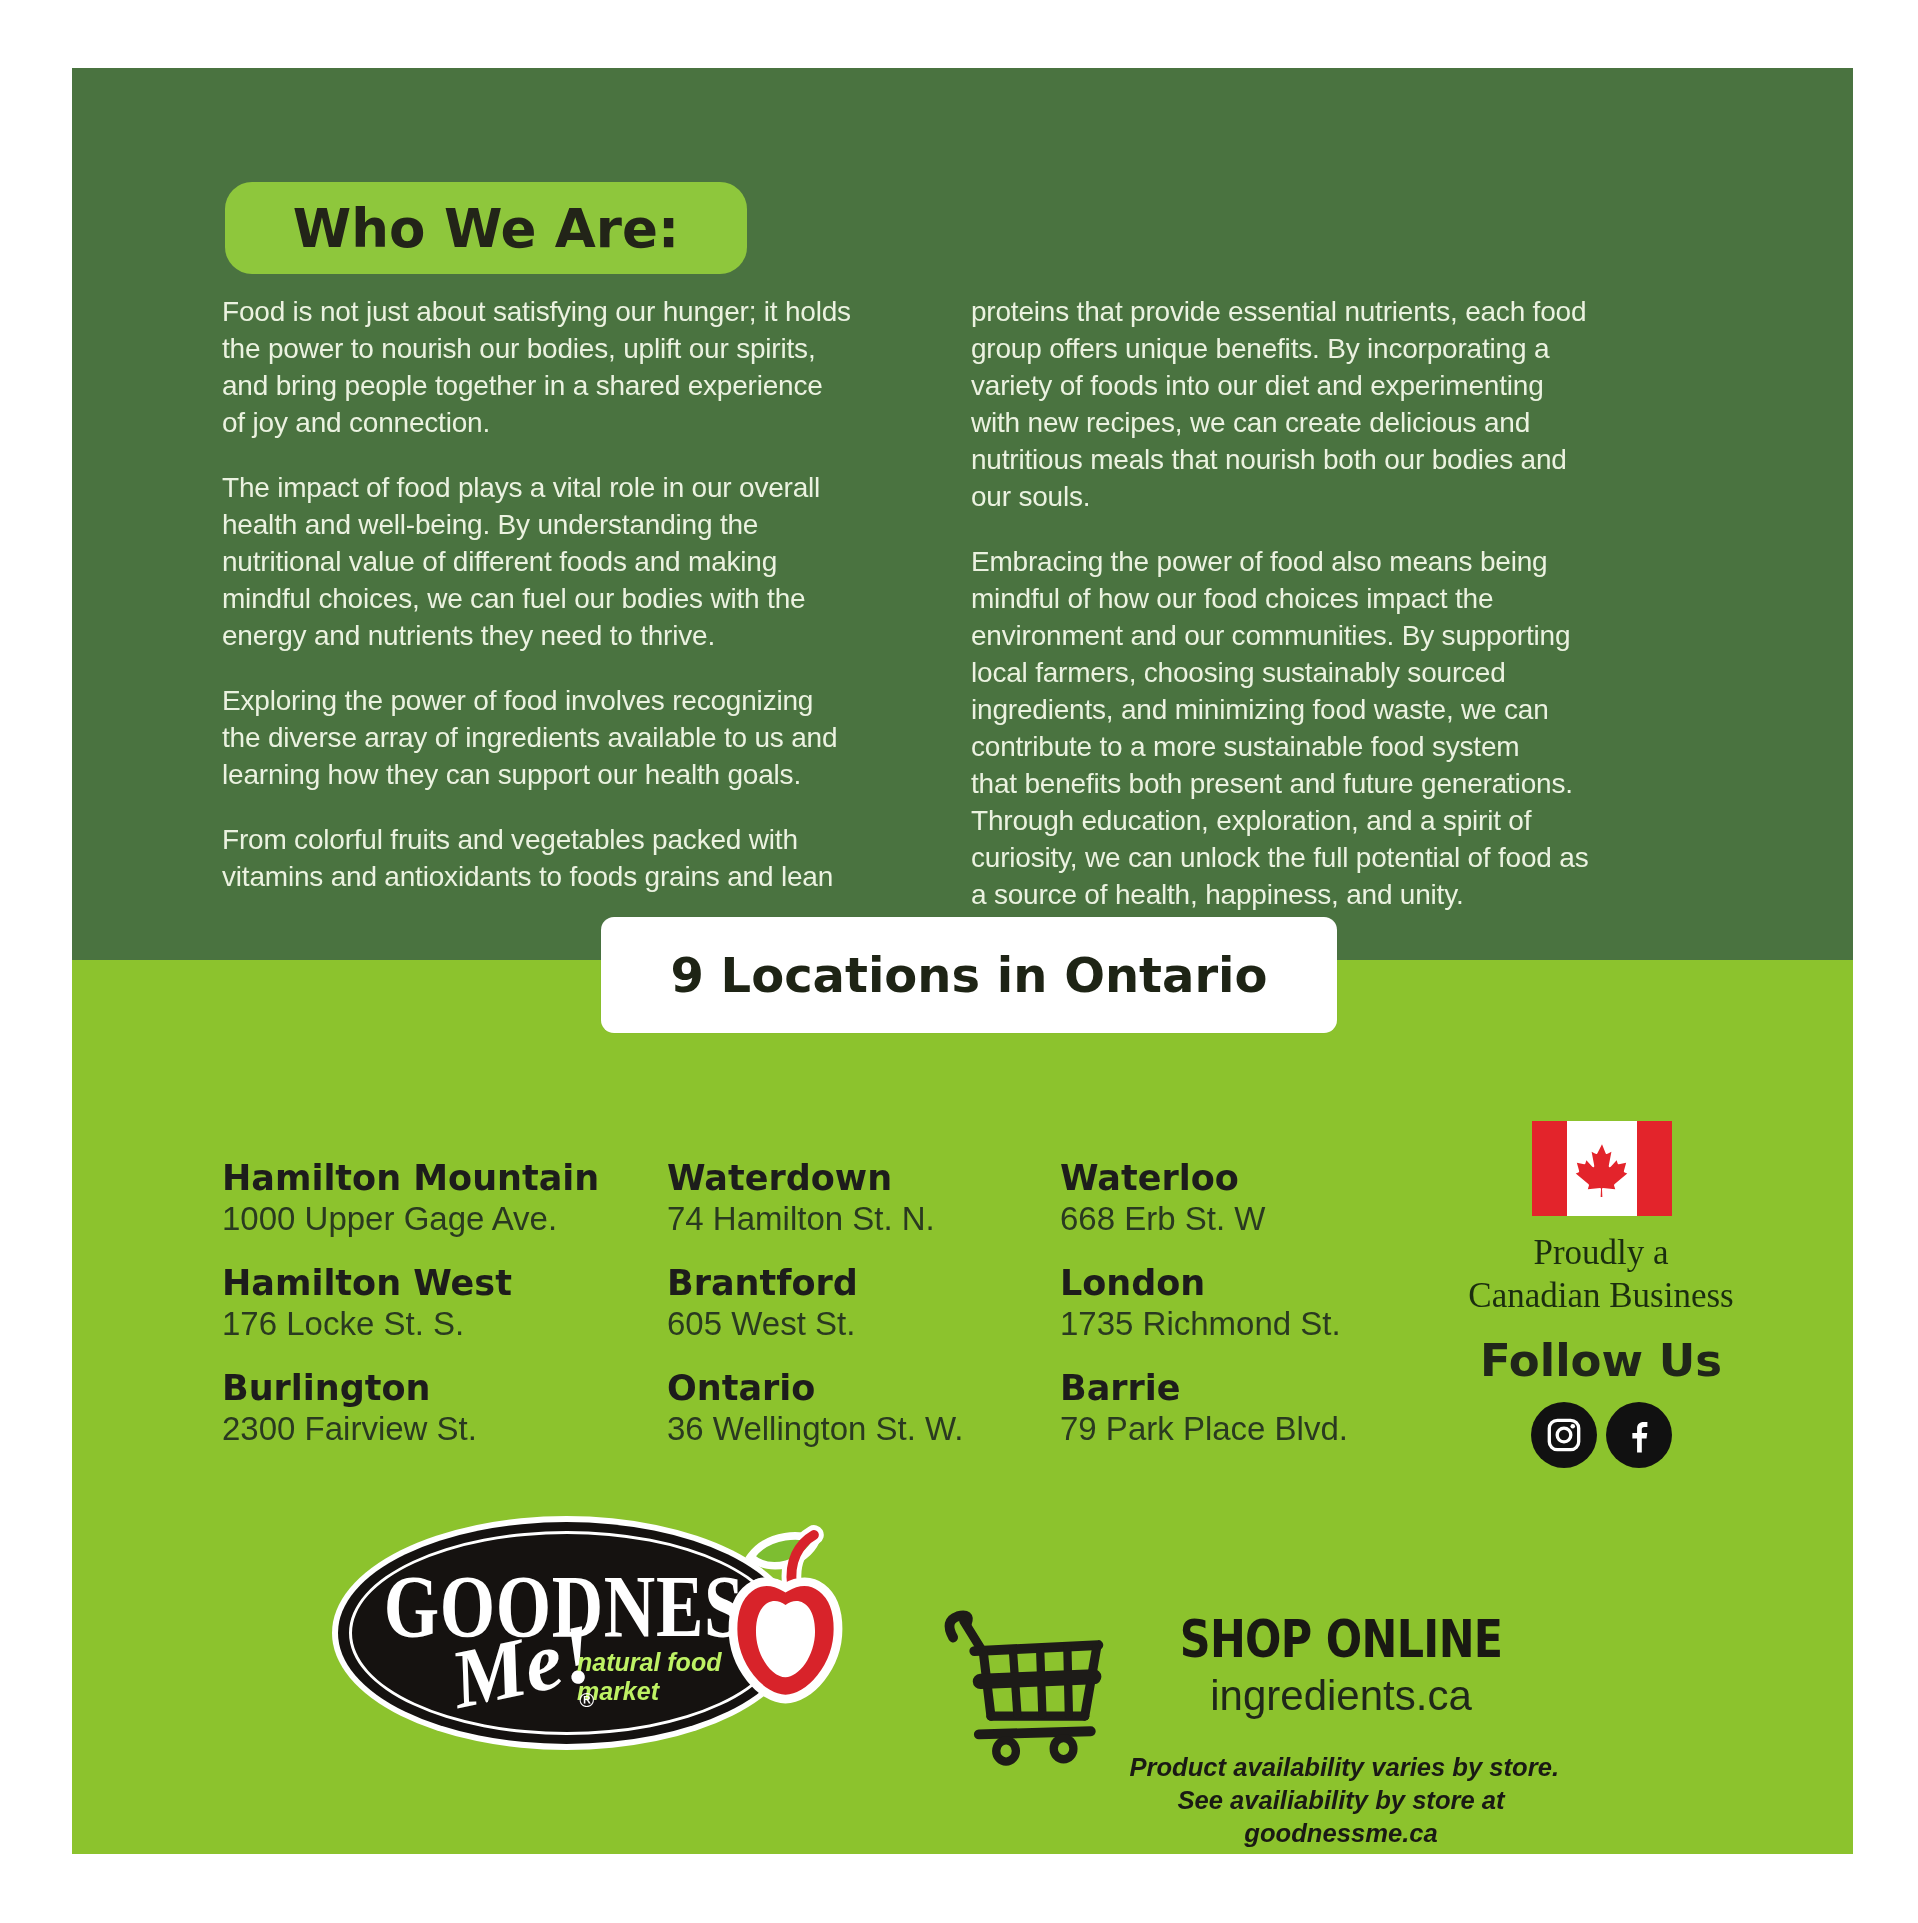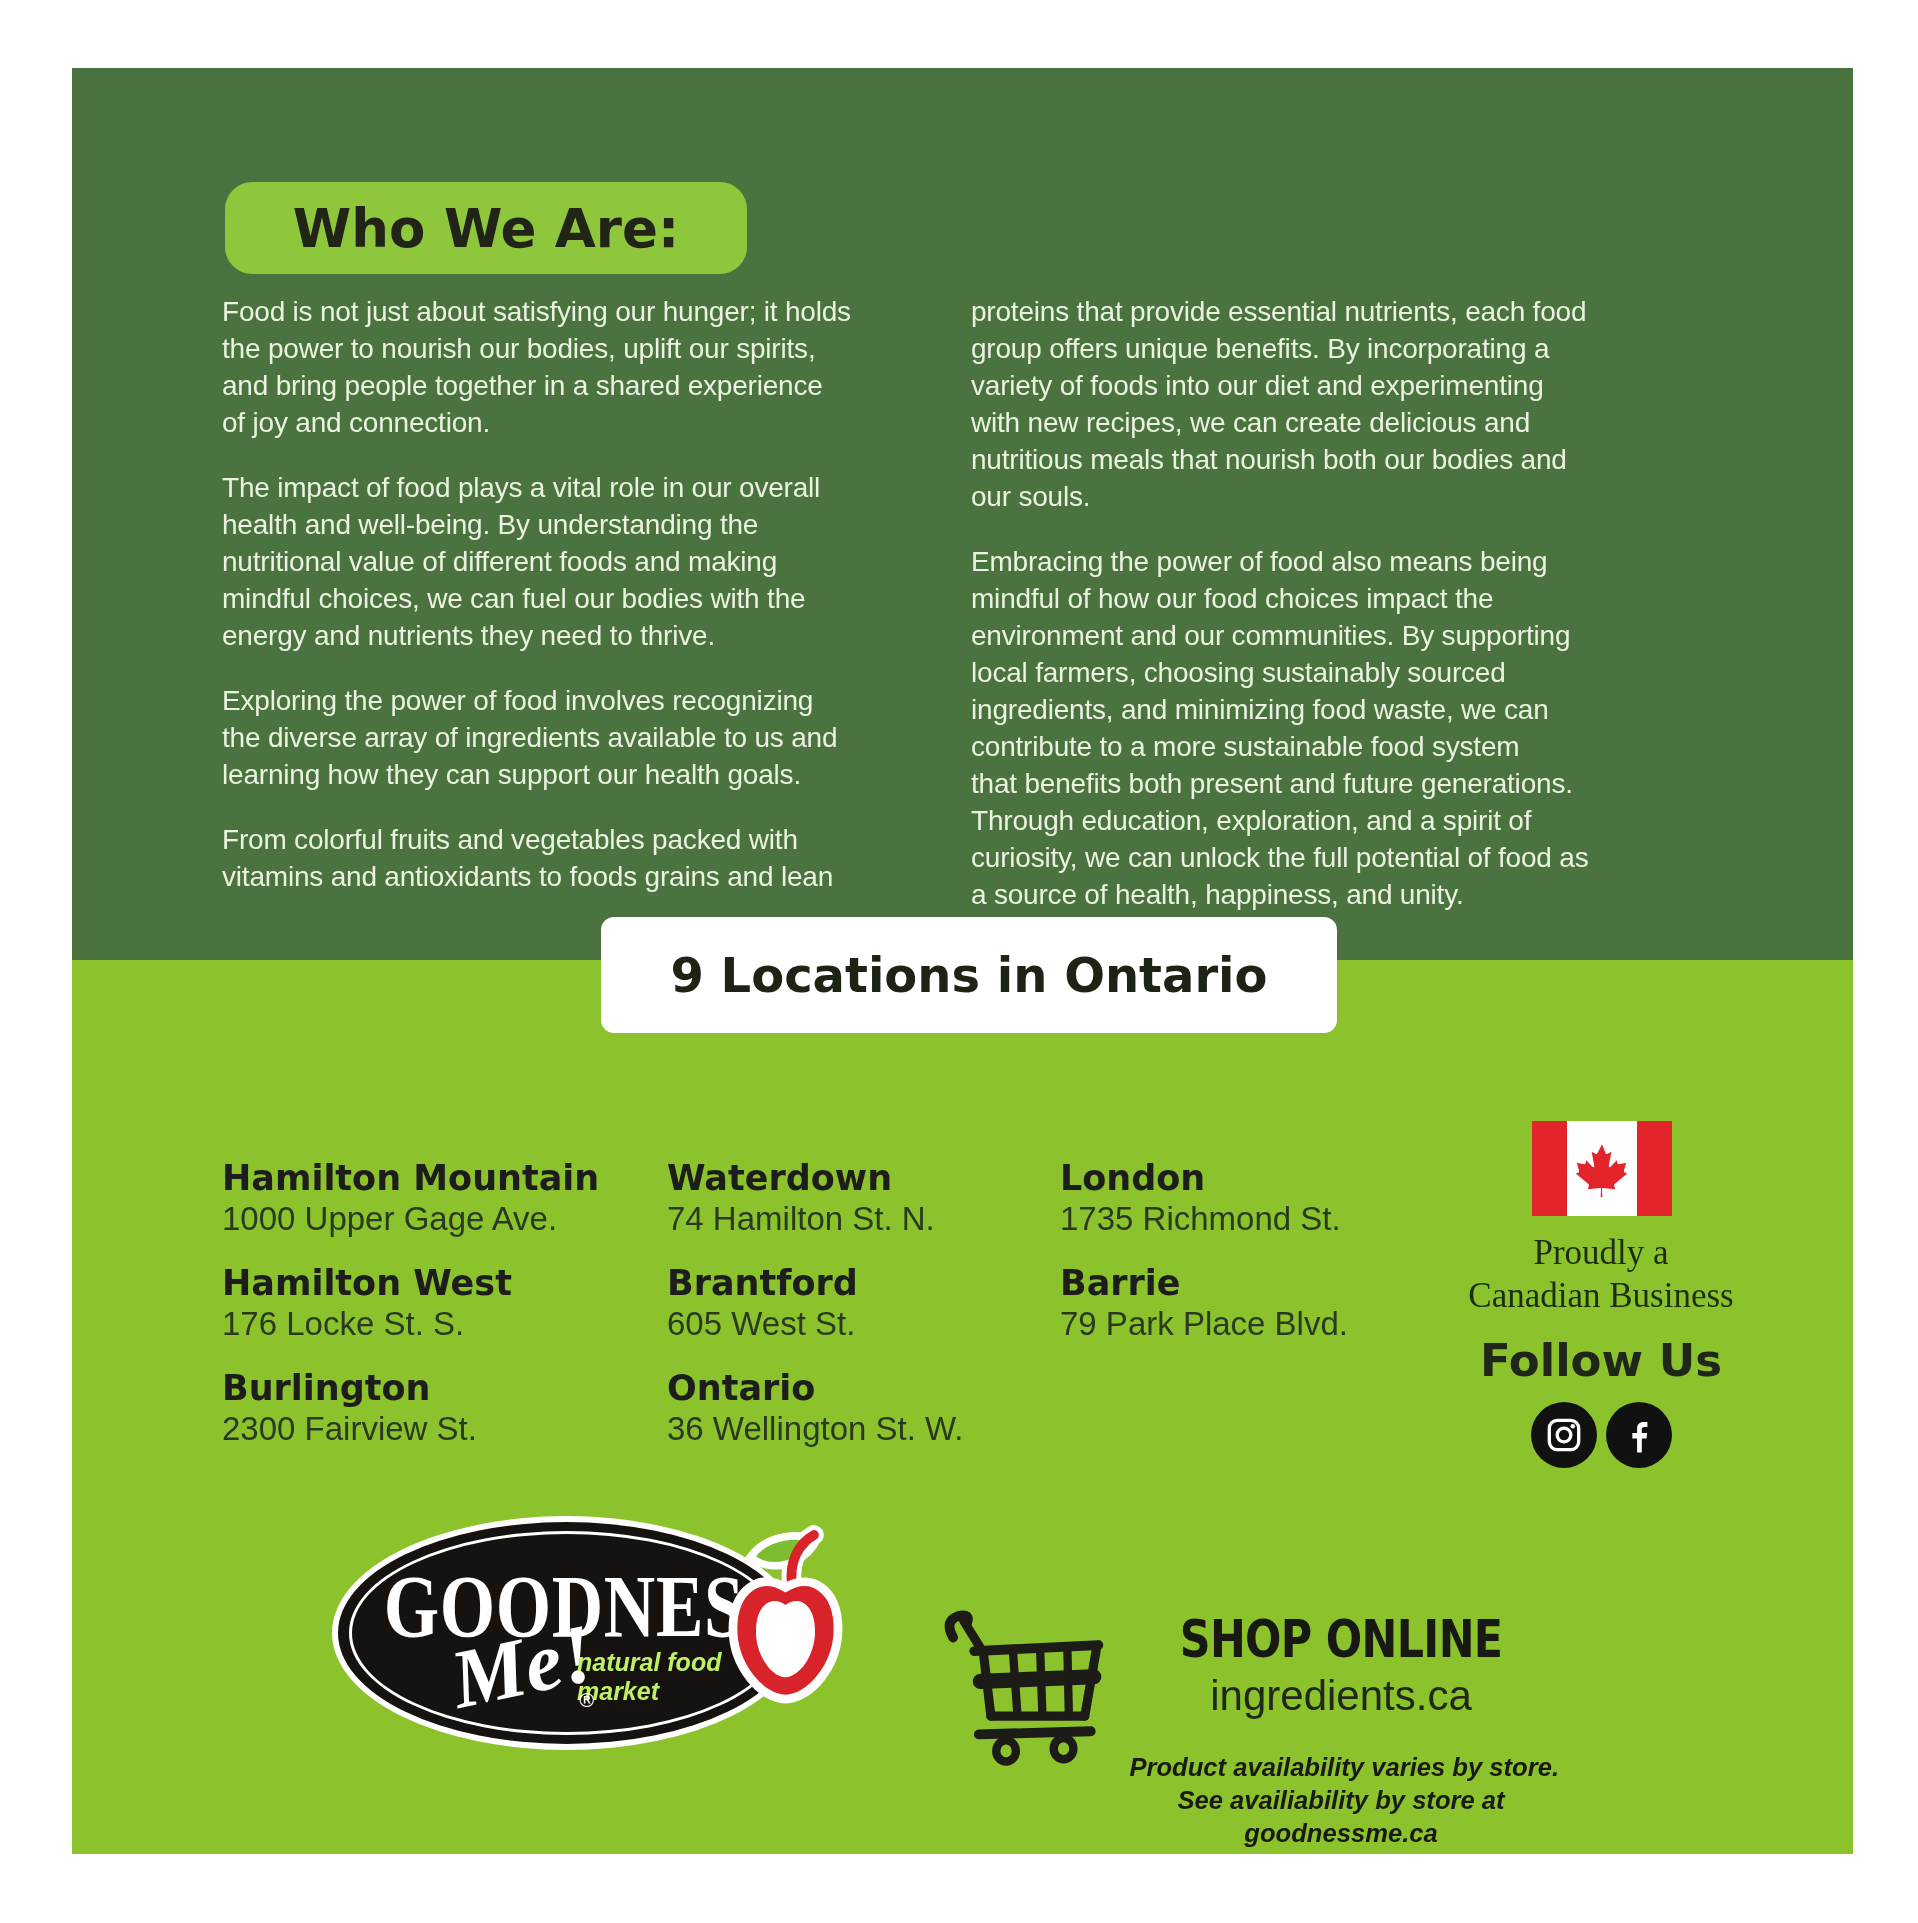--- a/index.html
+++ b/index.html
@@ -151,20 +151,24 @@
     <div class="loc-group">
       <div class="loc-name">Brantford</div>
       <div class="loc-addr">605 West St.</div>
     </div>
     <div class="loc-group">
       <div class="loc-name">Ontario</div>
       <div class="loc-addr">36 Wellington St. W.</div>
     </div>
   </div>
   <div class="abs loc-col loc-col-3">
+    <div class="loc-group">
+      <div class="loc-name">Waterloo</div>
+      <div class="loc-addr">668 Erb St. W</div>
+    </div>
     <div class="loc-group">
       <div class="loc-name">London</div>
       <div class="loc-addr">1735 Richmond St.</div>
     </div>
     <div class="loc-group">
       <div class="loc-name">Barrie</div>
       <div class="loc-addr">79 Park Place Blvd.</div>
     </div>
   </div>
 

